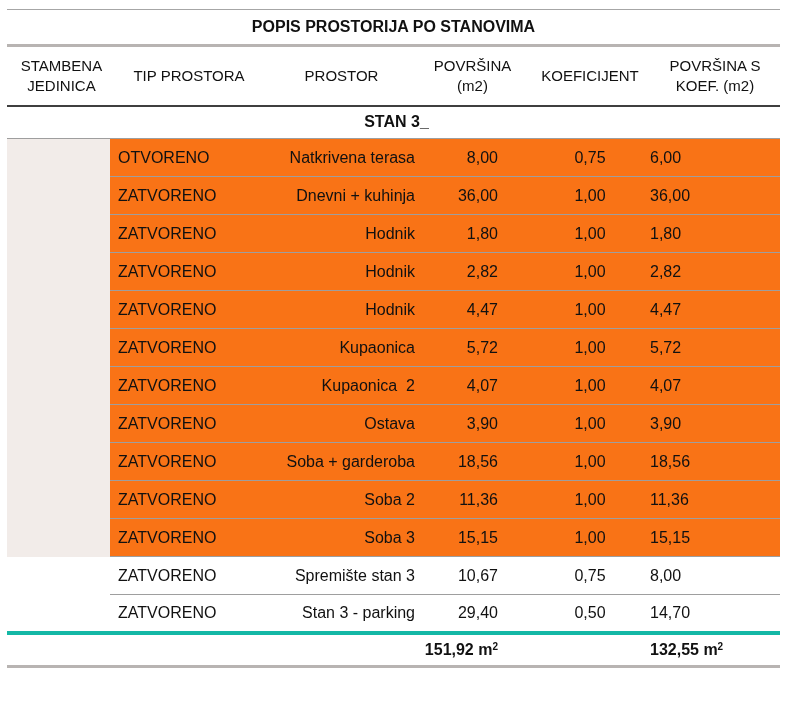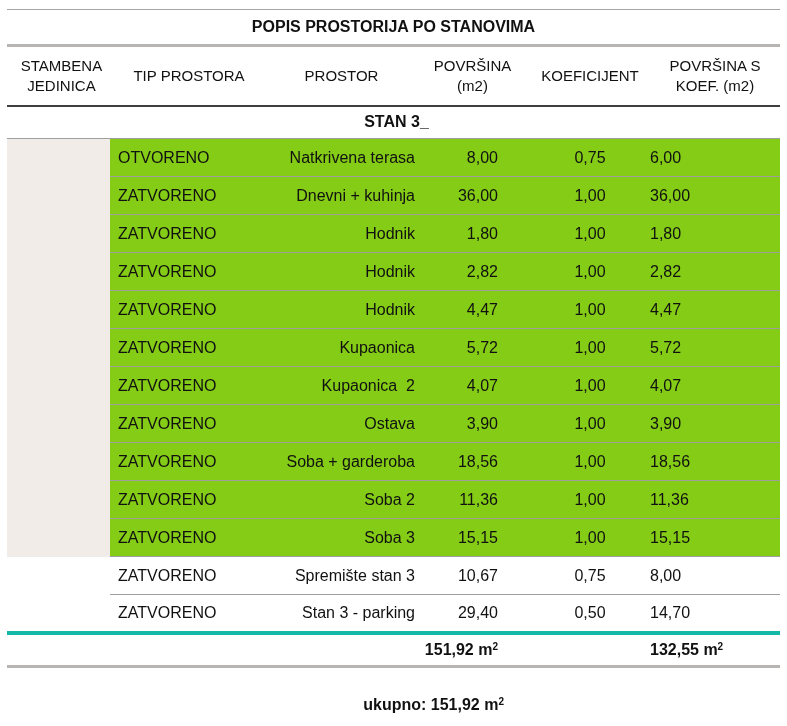--- a/index.html
+++ b/index.html
@@ -57,21 +57,21 @@
     font-size: 16px;
     text-align: center;
     padding-left: 6px;
     vertical-align: middle;
   }
 
   
   tr.data-row td { height: 38px; font-size: 16px; vertical-align: middle; }
   tr.data-row td.d { border-top: 1px solid #9e9e9e; }
   tr.data-row.first td.d { border-top: none; }
-  td.bg { background: #84cc16; }
+  td.bg { background: #f97316; }
   td.block { background: #f2ece9; }
   td.tip  { text-align: left; padding-left: 8px; }
   td.pros { text-align: right; padding-left: 9px; white-space: pre; }
   td.pov  { text-align: right; padding-right: 32px; }
   td.koef { text-align: center; }
   td.povk { padding-right: 18px; }
 
   
   tr.totals-row td {
     border-top: 4px solid #14b8a6;
@@ -241,15 +241,14 @@
         <td></td>
         <td></td>
         <td class="pov"><span>151,92 m</span><sup class="sq">2</sup></td>
         <td></td>
         <td class="povk"><span>132,55 m</span><sup class="sq">2</sup></td>
       </tr>
     </tbody>
   </table>
 
   <div class="footer">
-    <span class="total-label ukupno"><span>ukupno: 151,92 m</span><sup class="sq">2</sup></span>
   </div>
 </div>
 
 </body></html>

